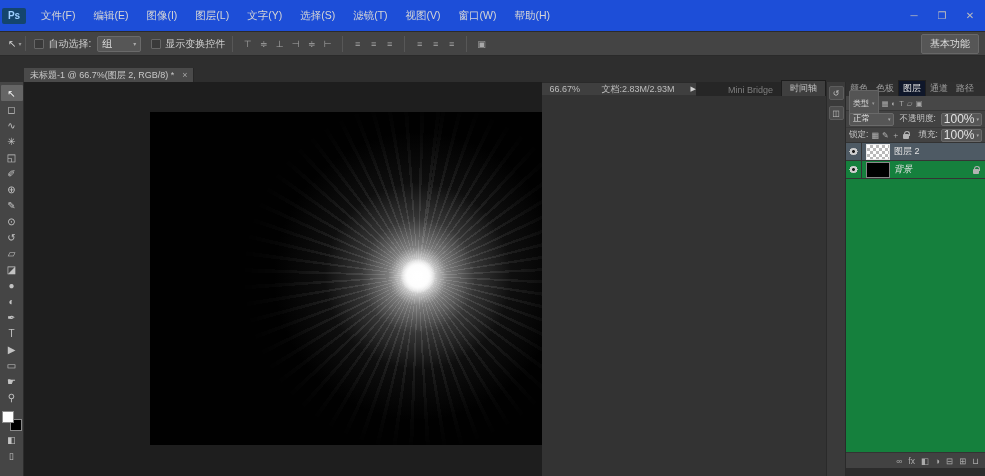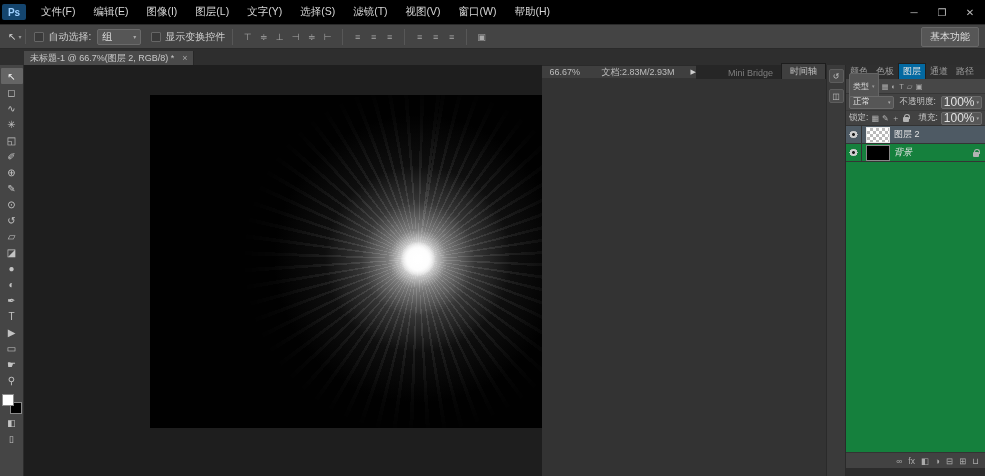--- a/index.html
+++ b/index.html
@@ -1,21 +1,21 @@
 <!DOCTYPE html>
 <html><head>
 <meta charset="utf-8">
 <style>
   * { margin:0; padding:0; box-sizing:border-box; }
   html,body { width:985px; height:476px; overflow:hidden; background:#222; }
   body { font-family:"Liberation Sans", sans-serif; -webkit-font-smoothing:antialiased; }
   .app { width:985px; height:476px; display:flex; flex-direction:column; background:#333; }
 
   
-  .menubar { height:25px; background:#000000; display:flex; align-items:center; border-bottom:1px solid #2a2a2a; }
+  .menubar { height:32px; background:#1d4ed8; display:flex; align-items:center; border-bottom:1px solid #2a2a2a; }
   .ps-logo { width:24px; height:16px; margin:0 6px 0 2px; background:#14456e; color:#9fd0ff; font-weight:bold;
              font-size:10px; display:flex; align-items:center; justify-content:center; border-radius:2px; }
   .menu-items { display:flex; }
   .menu-item { color:#d6d6d6; font-size:10.5px; padding:3px 9px; cursor:default; }
   .win-controls { margin-left:auto; display:flex; align-items:center; padding-right:8px; gap:14px; }
   .win-btn { color:#bdbdbd; font-size:10px; width:14px; text-align:center; }
 
   
   .optionsbar { height:24px; background:#444; display:flex; align-items:center; border-bottom:1px solid #2a2a2a; padding-left:4px; }
   .tool-preset { display:flex; align-items:center; gap:2px; padding:2px 4px; border-right:1px solid #555; margin-right:4px; }
@@ -27,21 +27,21 @@
                 height:16px; padding:0 4px; margin:0 6px; min-width:44px; justify-content:space-between; }
   .opt-select span { color:#e0e0e0; font-size:10px; }
   .opt-select .arrow { color:#aaa; font-size:6px; margin-left:6px; }
   .vsep { width:1px; height:16px; background:#575757; margin:0 7px; }
   .icon-group { display:flex; gap:1px; }
   .mini-icon { width:15px; height:16px; color:#a9a9a9; font-size:9px; display:flex; align-items:center; justify-content:center; }
   .workspace-btn { margin-left:auto; margin-right:6px; background:#565656; border:1px solid #686868; color:#ddd;
                    border-radius:2px; font-size:10px; padding:2px 8px; }
 
   
-  .tabrow { height:16px; background:#2e2e2e; display:flex; align-items:flex-end; }
+  .tabrow { height:26px; background:#2e2e2e; display:flex; align-items:flex-end; }
   .doc-tab { height:14px; background:#4a4a4a; color:#c8c8c8; font-size:9px; display:flex; align-items:center;
              padding:0 6px; margin-left:24px; gap:8px; border-right:1px solid #272727; }
   .doc-close { color:#a5a5a5; font-size:9px; }
 
   
   .main { flex:1; display:flex; min-height:0; }
 
   
   .toolbox { width:24px; background:#454545; border-right:1px solid #2c2c2c; display:flex; flex-direction:column; align-items:center; padding-top:3px; }
   .tool { width:22px; height:16px; display:flex; align-items:center; justify-content:center; color:#c3c3c3; font-size:10px; border-radius:1px; }
@@ -84,21 +84,21 @@
 
   
   .dockstrip { width:19px; background:#3a3a3a; border-left:1px solid #2a2a2a; display:flex; flex-direction:column; align-items:center; padding-top:4px; gap:6px; }
   .dock-btn { width:15px; height:14px; background:#4c4c4c; border:1px solid #5d5d5d; border-radius:2px;
               color:#c0c0c0; font-size:8px; display:flex; align-items:center; justify-content:center; }
 
   
   .panel { width:140px; background:#424242; border-left:1px solid #2a2a2a; display:flex; flex-direction:column; }
   .panel-tabs { height:14px; background:#2f2f2f; display:flex; align-items:flex-end; }
   .ptab { font-size:9px; color:#9e9e9e; padding:1px 4px; }
-  .ptab.active { background:#0369a1; color:#e3e3e3; border:1px solid #1f1f1f; border-bottom:none; }
+  .ptab.active { background:#0f172a; color:#e3e3e3; border:1px solid #1f1f1f; border-bottom:none; }
   .filter-row { height:15px; background:#474747; border-bottom:1px solid #363636; display:flex; align-items:center; padding:0 3px; gap:3px; }
   .filter-kind { display:flex; align-items:center; background:#545454; border:1px solid #646464; border-radius:2px;
                  height:11px; padding:12px 3px; gap:3px;justify-content:space-between; }
   .filter-kind .t { color:#d5d5d5; font-size:8px; }
   .filter-kind .arrow { color:#999; font-size:5px; }
   .filter-ico { color:#a8a8a8; font-size:7.5px; }
   .blend-row { height:17px; display:flex; align-items:center; padding:0 3px; gap:5px; border-bottom:1px solid #393939; }
   .blend-select { display:flex; align-items:center; justify-content:space-between; background:#565656; border:1px solid #6a6a6a;
                   border-radius:2px; height:13px; width:52px; padding:0 3px; }
   .blend-select .t { color:#e2e2e2; font-size:8.5px; }

